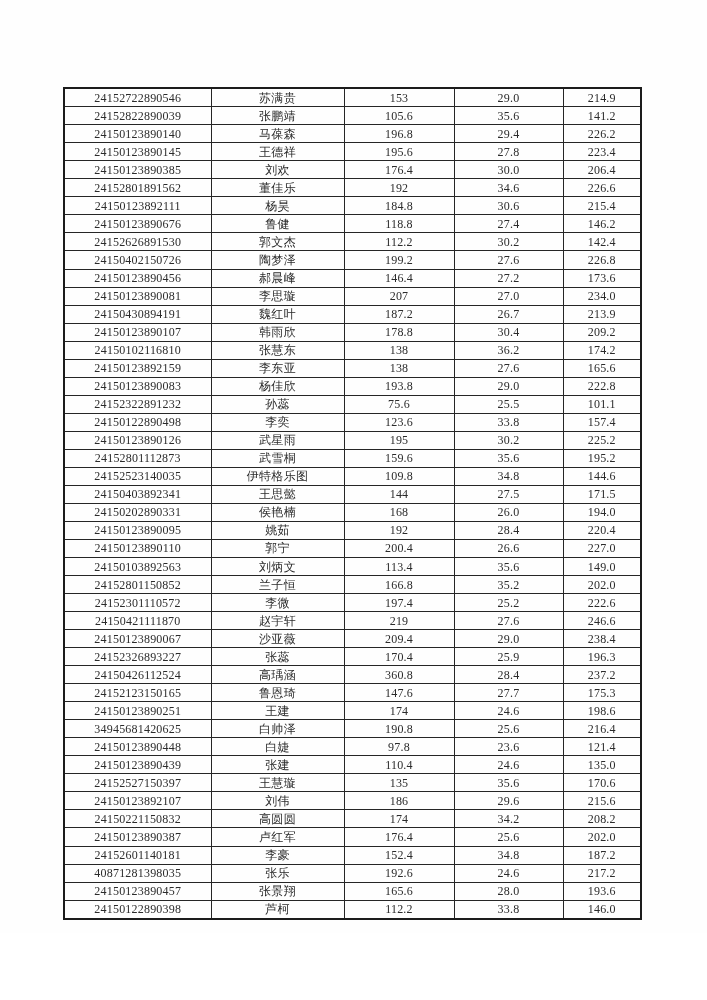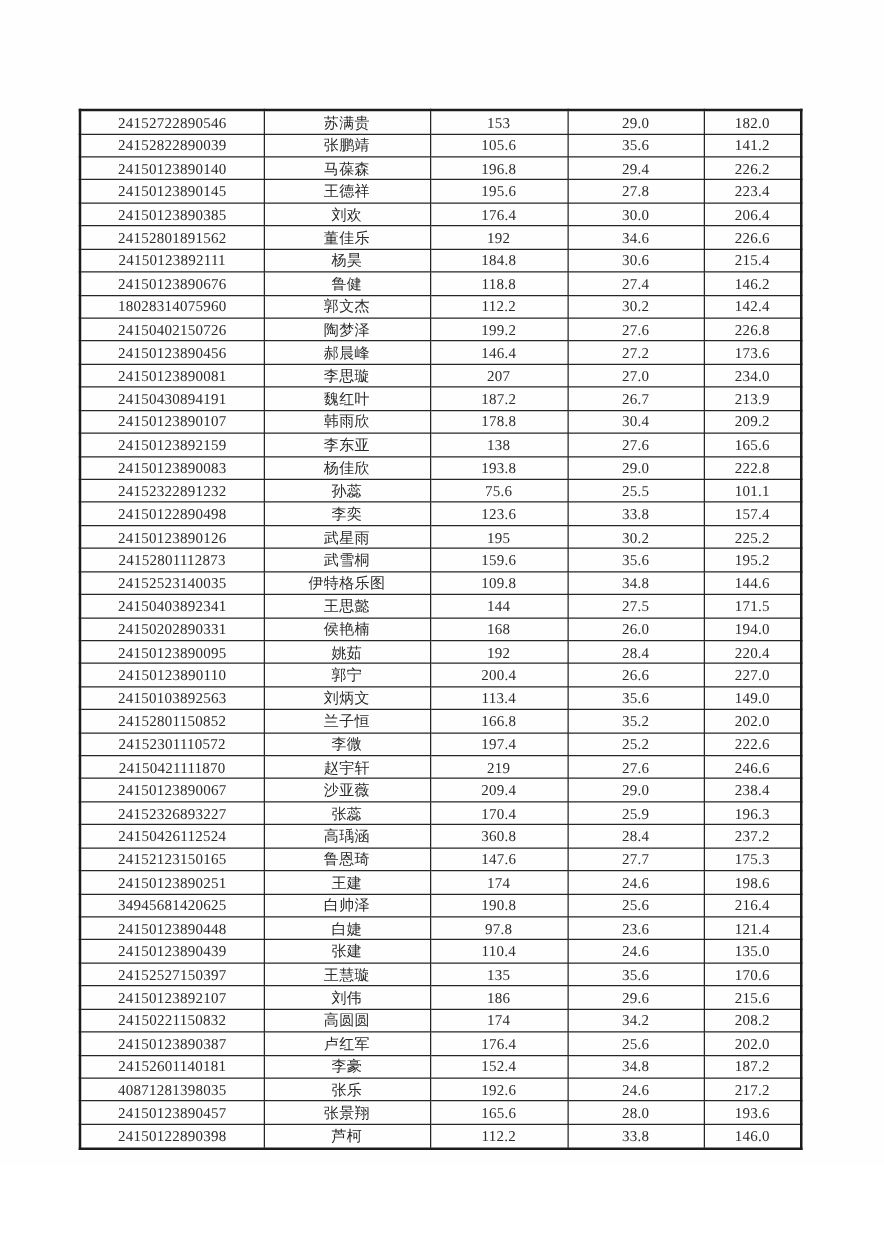--- a/index.html
+++ b/index.html
@@ -62,21 +62,21 @@
       <col class="c-s1">
       <col class="c-s2">
       <col class="c-total">
     </colgroup>
     <tbody>
         <tr>
           <td class="num">24152722890546</td>
           <td>苏满贵</td>
           <td class="num">153</td>
           <td class="num">29.0</td>
-          <td class="num">182.0</td>
+          <td class="num">214.9</td>
         </tr>
         <tr>
           <td class="num">24152822890039</td>
           <td>张鹏靖</td>
           <td class="num">105.6</td>
           <td class="num">35.6</td>
           <td class="num">141.2</td>
         </tr>
         <tr>
           <td class="num">24150123890140</td>
@@ -114,21 +114,21 @@
           <td class="num">215.4</td>
         </tr>
         <tr>
           <td class="num">24150123890676</td>
           <td>鲁健</td>
           <td class="num">118.8</td>
           <td class="num">27.4</td>
           <td class="num">146.2</td>
         </tr>
         <tr>
-          <td class="num">18028314075960</td>
+          <td class="num">24152626891530</td>
           <td>郭文杰</td>
           <td class="num">112.2</td>
           <td class="num">30.2</td>
           <td class="num">142.4</td>
         </tr>
         <tr>
           <td class="num">24150402150726</td>
           <td>陶梦泽</td>
           <td class="num">199.2</td>
           <td class="num">27.6</td>
@@ -156,20 +156,27 @@
           <td class="num">213.9</td>
         </tr>
         <tr>
           <td class="num">24150123890107</td>
           <td>韩雨欣</td>
           <td class="num">178.8</td>
           <td class="num">30.4</td>
           <td class="num">209.2</td>
         </tr>
         <tr>
+          <td class="num">24150102116810</td>
+          <td>张慧东</td>
+          <td class="num">138</td>
+          <td class="num">36.2</td>
+          <td class="num">174.2</td>
+        </tr>
+        <tr>
           <td class="num">24150123892159</td>
           <td>李东亚</td>
           <td class="num">138</td>
           <td class="num">27.6</td>
           <td class="num">165.6</td>
         </tr>
         <tr>
           <td class="num">24150123890083</td>
           <td>杨佳欣</td>
           <td class="num">193.8</td>

